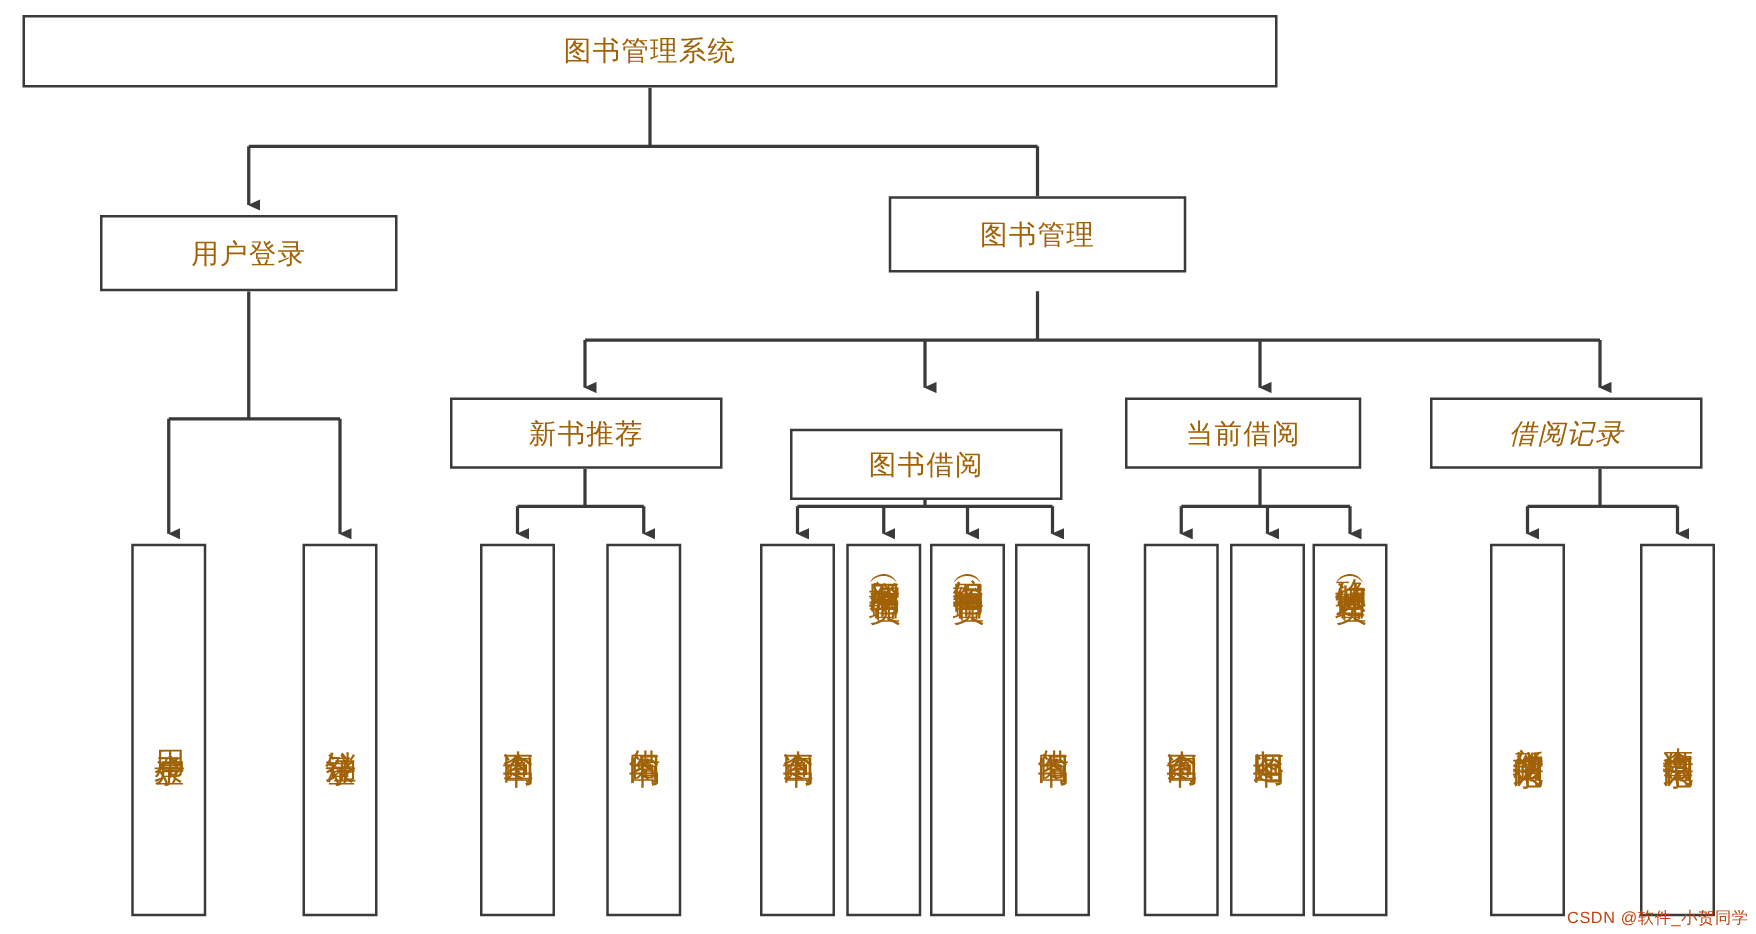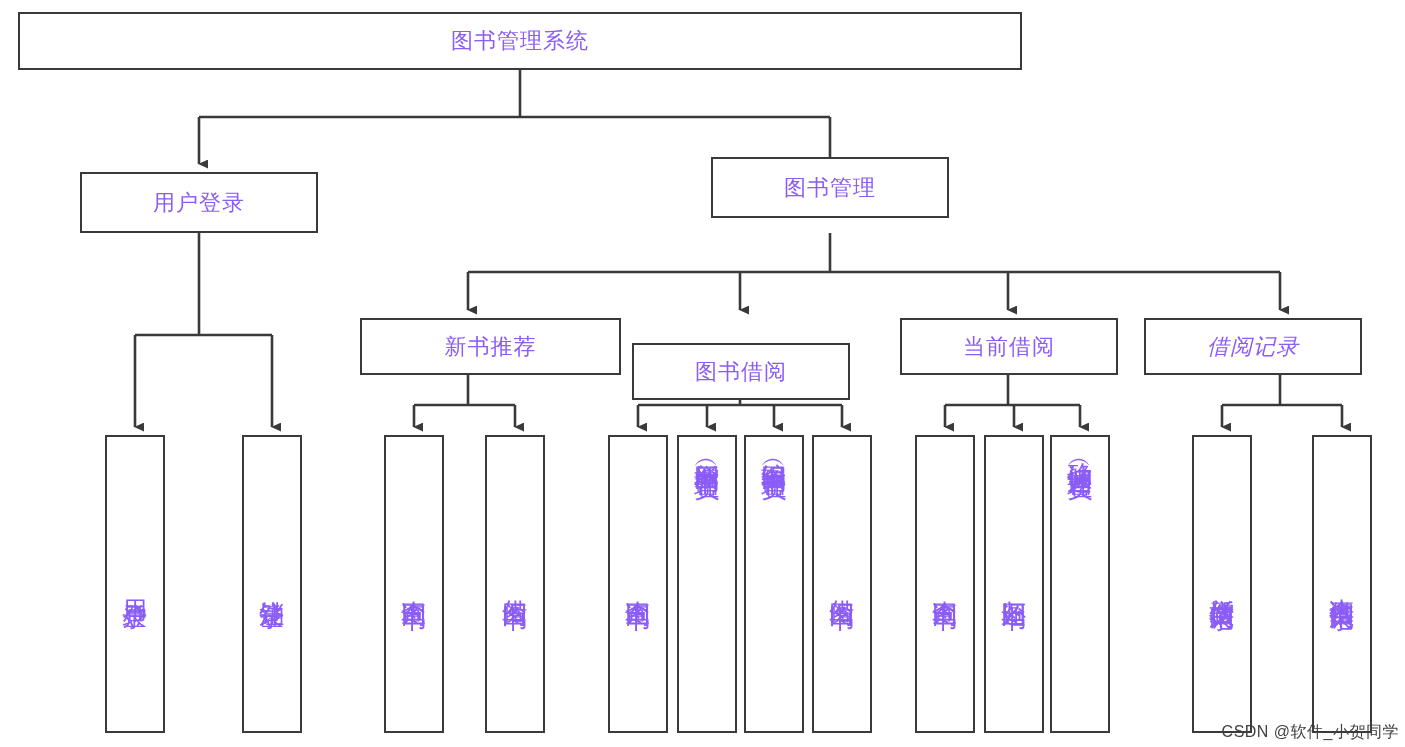--- a/index.html
+++ b/index.html
@@ -26,21 +26,21 @@
     height: 747px;
   }
   .node-box {
     position: absolute;
     box-sizing: border-box;
     background: #ffffff;
     border: 2px solid #3a3a3a;
     display: flex;
     align-items: center;
     justify-content: center;
-    color: #8b5cf6;
+    color: #a16207;
   }
   .node-h {
     font-size: 22px;
     letter-spacing: 1px;
     white-space: nowrap;
   }
   .node-v {
     padding: 6px 0;
   }
   .node-v .vlabel {
@@ -53,22 +53,22 @@
     text-align: left;
   }
   .node-v.align-top {
     align-items: flex-start;
     justify-content: center;
   }
   .watermark {
     position: absolute;
     right: 6px;
     bottom: 4px;
-    font-size: 16px;
-    color: #404040;
+    font-size: 13px;
+    color: #c2410c;
     white-space: nowrap;
     letter-spacing: 0.5px;
   }
 </style>
 </head>
 <body>
 
 <div id="diagram-root">
 
   <svg id="diagram-svg" viewBox="0 0 1405 747" xmlns="http://www.w3.org/2000/svg">
@@ -141,29 +141,29 @@
   </div>
 
   <div class="node-box node-h" style="left:80px; top:172px; width:238px; height:61px;">
     <span>用户登录</span>
   </div>
 
   <div class="node-box node-h" style="left:711px; top:157px; width:238px; height:61px;">
     <span>图书管理</span>
   </div>
 
-  <div class="node-box node-h" style="left:360px; top:318px; width:261px; height:57px;">
+  <div class="node-box node-h" style="left:360px; top:318px; width:218px; height:57px;">
     <span>新书推荐</span>
   </div>
 
   <div class="node-box node-h" style="left:632px; top:318px; width:218px; height:57px;margin-top:25px;">
     <span>图书借阅</span>
   </div>
 
-  <div class="node-box node-h" style="left:900px; top:318px; width:218px; height:57px;">
+  <div class="node-box node-h" style="left:900px; top:318px; width:189px; height:57px;">
     <span>当前借阅</span>
   </div>
 
   <div class="node-box node-h" style="left:1144px; top:318px; width:218px; height:57px;font-style:italic;">
     <span>借阅记录</span>
   </div>
 
   <div class="node-box node-v" style="left:105px; top:435px; width:60px; height:298px;">
     <span class="vlabel">用户登录</span>
   </div>

